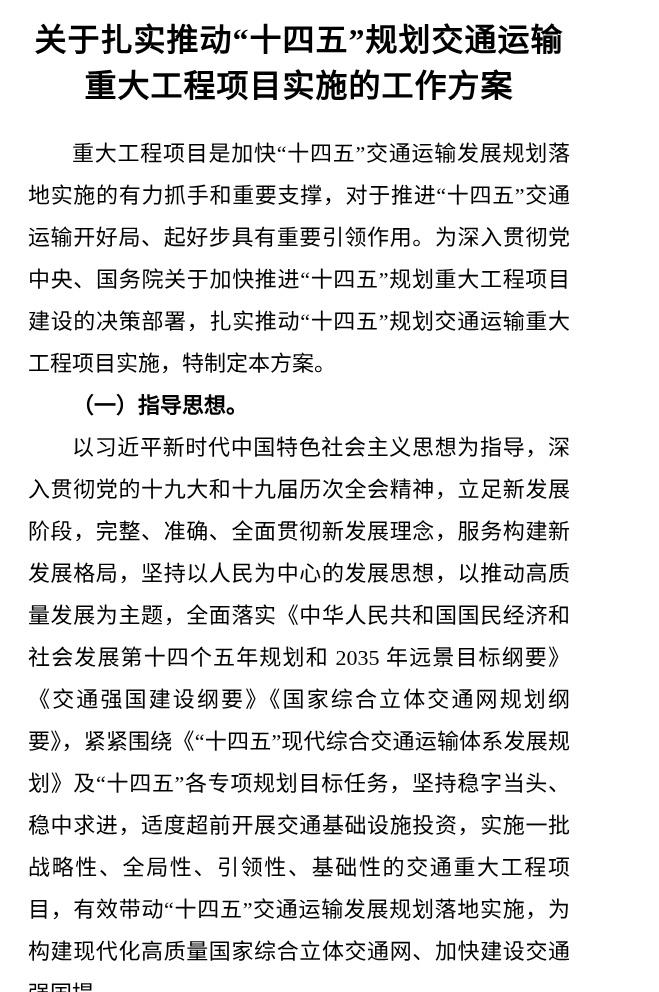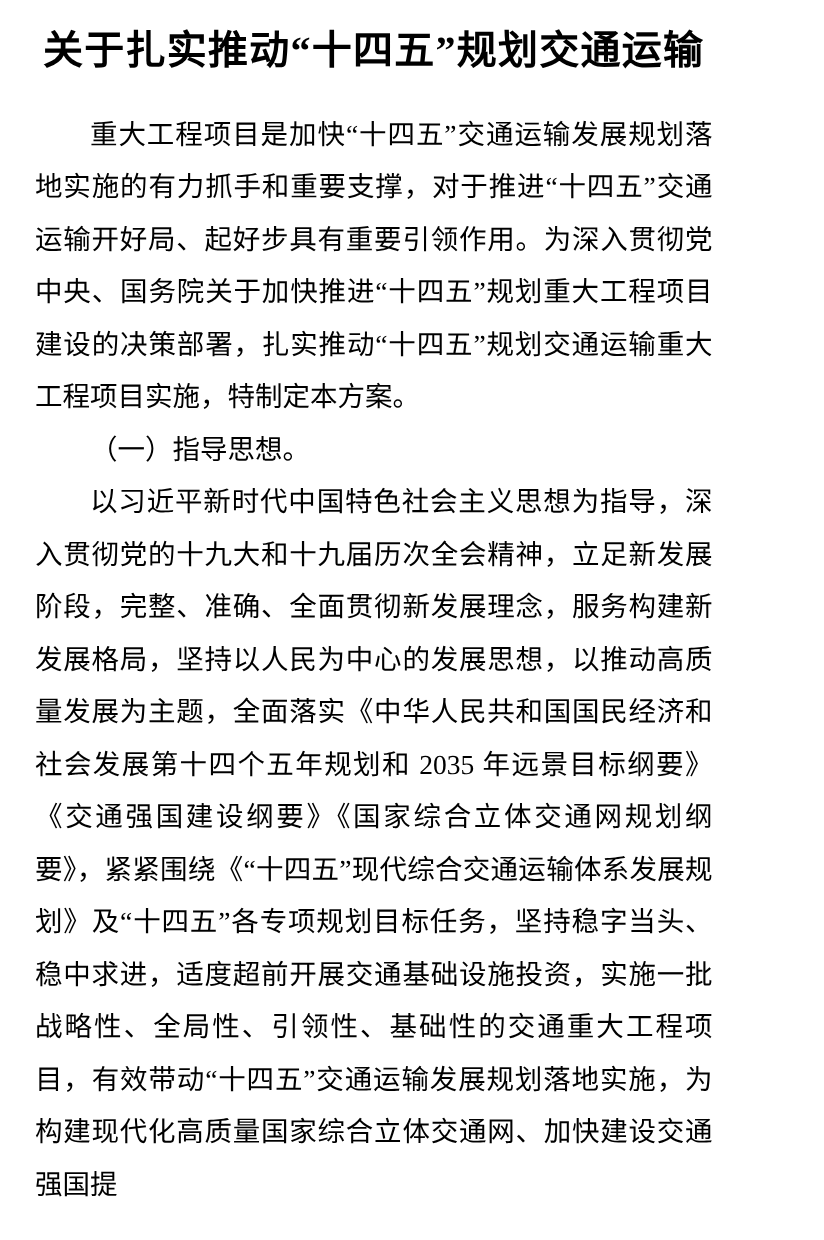--- a/index.html
+++ b/index.html
@@ -42,33 +42,34 @@
     margin: 0;
     font-family: "Liberation Sans", "DejaVu Sans", sans-serif;
     font-weight: 700;
     font-size: 22px;
     line-height: 42px;
     text-indent: 2em;
   }
   .heading-kai {
     margin: 0;
     font-family: "Liberation Serif", "DejaVu Serif", serif;
-    font-weight: 400;
+    font-weight: 700;
     font-size: 22px;
     line-height: 42px;
     text-indent: 2em;
   }
 </style>
 </head>
 <body>
 
 <div class="page">
 
   <h1 class="doc-title">
     <span>关于扎实推动“十四五”规划交通运输</span><br>
+    <span>重大工程项目实施的工作方案</span>
   </h1>
 
   <p class="para para-first">重大工程项目是加快“十四五”交通运输发展规划落地实施的有力抓手和重要支撑，对于推进“十四五”交通运输开好局、起好步具有重要引领作用。为深入贯彻党中央、国务院关于加快推进“十四五”规划重大工程项目建设的决策部署，扎实推动“十四五”规划交通运输重大工程项目实施，特制定本方案。</p>
 
 
   <h3 class="heading-kai">（一）指导思想。</h3>
 
   <p class="para">以习近平新时代中国特色社会主义思想为指导，深入贯彻党的十九大和十九届历次全会精神，立足新发展阶段，完整、准确、全面贯彻新发展理念，服务构建新发展格局，坚持以人民为中心的发展思想，以推动高质量发展为主题，全面落实《中华人民共和国国民经济和社会发展第十四个五年规划和 2035 年远景目标纲要》《交通强国建设纲要》《国家综合立体交通网规划纲要》，紧紧围绕《“十四五”现代综合交通运输体系发展规划》及“十四五”各专项规划目标任务，坚持稳字当头、稳中求进，适度超前开展交通基础设施投资，实施一批战略性、全局性、引领性、基础性的交通重大工程项目，有效带动“十四五”交通运输发展规划落地实施，为构建现代化高质量国家综合立体交通网、加快建设交通强国提</p>
 
 </div>

